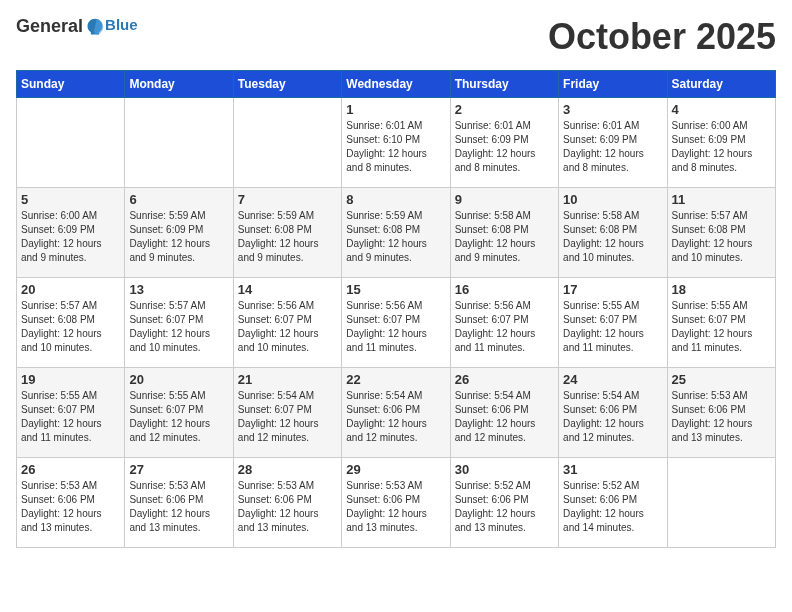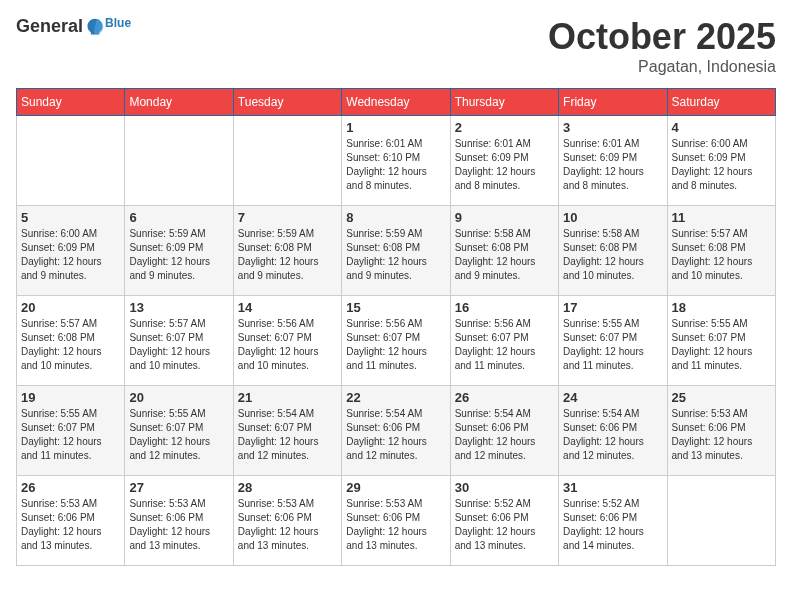--- a/index.html
+++ b/index.html
@@ -19,21 +19,21 @@
     .logo {
       display: flex;
       align-items: center;
     }
     .logo-text-general {
       font-size: 18px;
       font-weight: bold;
       color: #333;
     }
     .logo-text-blue {
-      font-size: 12px;
+      font-size: 15px;
       font-weight: bold;
       color: #2a7ab5;
     }
     .logo-icon {
       width: 20px;
       height: 20px;
       margin-left: 2px;
     }
     .title-area {
       text-align: right;
@@ -47,24 +47,24 @@
     .location-title {
       font-size: 16px;
       color: #555;
     }
     .calendar-table {
       width: 100%;
       border-collapse: collapse;
       table-layout: fixed;
     }
     .calendar-table thead tr th {
-      background-color: #ef4444;
+      background-color: #1d4ed8;
       color: #fff;
       font-size: 12px;
-      font-weight: normal;
+      font-weight: bold;
       padding: 6px 4px;
       text-align: left;
       border: 1px solid #1a6aa5;
     }
     .calendar-table tbody tr td {
       vertical-align: top;
       border: 1px solid #ccc;
       padding: 4px;
       min-height: 80px;
       height: 90px;
@@ -100,21 +100,20 @@
         <svg class="logo-icon" viewBox="0 0 24 24" fill="#2a7ab5">
           <path d="M12 2C7 2 3 6 3 11c0 3 1.5 5.5 4 7.2V21h10v-2.8c2.5-1.7 4-4.2 4-7.2C21 6 17 2 12 2z" fill="#2a7ab5"></path>
           <path d="M14 2.2C19 4 22 8 22 12c0 4-2.5 7.5-6 9l-2 1V21h-2v-1.8l-1.5-.8" fill="#5aabf0" opacity="0.5"></path>
         </svg>
       </div>
       <span class="logo-text-blue">Blue</span>
     </div>
   </div>
   <div class="title-area">
     <div class="month-title">October 2025</div>
-    <div class="location-title">Pagatan, Indonesia</div>
   </div>
 </div>
 
 <table class="calendar-table">
   <thead>
     <tr>
     <th>Sunday</th>
         <th>Monday</th>
         <th>Tuesday</th>
         <th>Wednesday</th>

